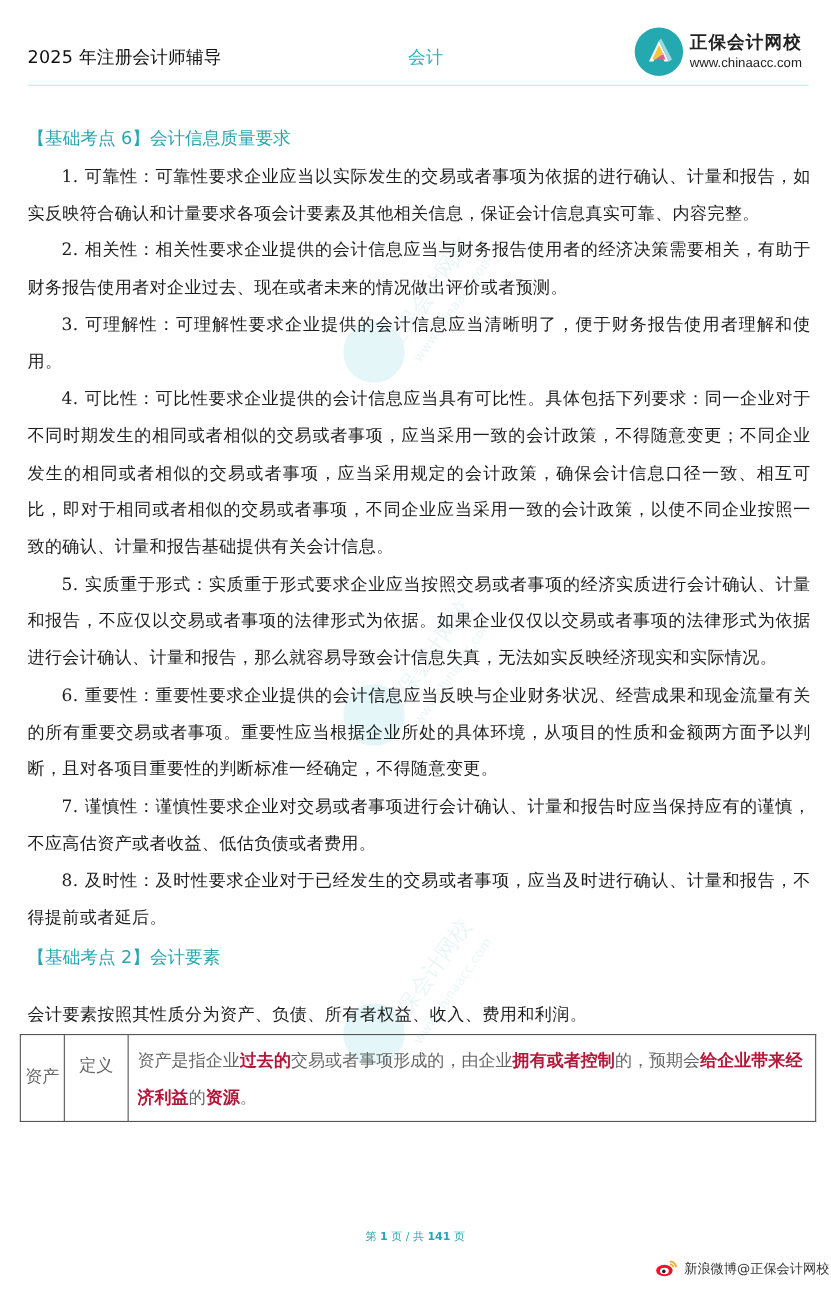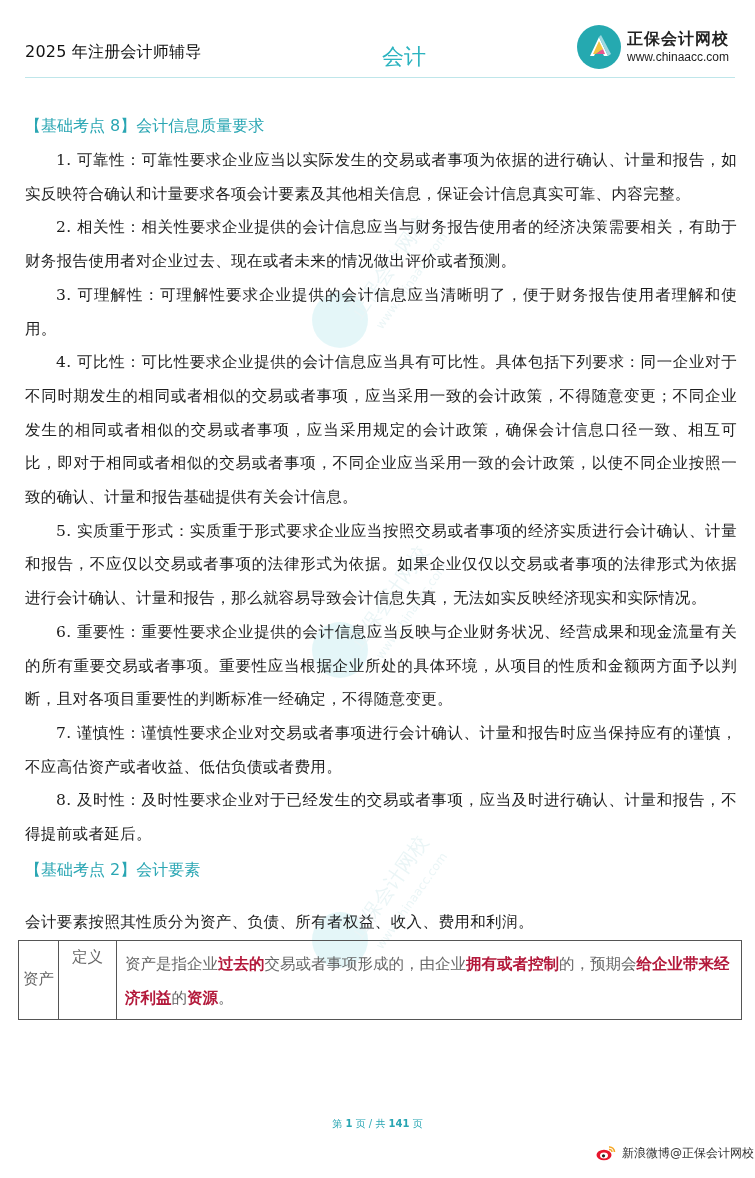--- a/index.html
+++ b/index.html
@@ -1,38 +1,38 @@
 <!DOCTYPE html>
 <html><head>
   <meta charset="utf-8">
   <style>
     * { box-sizing: border-box; margin: 0; padding: 0; }
     html, body { width: 755px; height: 1178px; background: #ffffff; overflow: hidden; }
     body { position: relative; font-family: "DejaVu Serif", "Liberation Serif", serif; color: #222; }
 
     .header { position: absolute; left: 0; top: 0; width: 755px; height: 80px; }
     .header-left { position: absolute; left: 25px; top: 42px; font-family: "DejaVu Sans", "Liberation Sans", sans-serif; font-size: 16px; color: #111; letter-spacing: 0.2px; }
-    .header-center { position: absolute; left: 382px; top: 42px; font-family: "DejaVu Sans", "Liberation Sans", sans-serif; font-size: 22px; color: #2bb3bf; }
+    .header-center { position: absolute; left: 371px; top: 42px; font-family: "DejaVu Sans", "Liberation Sans", sans-serif; font-size: 16px; color: #2bb3bf; }
     .brand { position: absolute; left: 577px; top: 24px; height: 46px; display: flex; align-items: center; }
     .brand-logo { width: 44px; height: 44px; border-radius: 50%; background: #25a9b0; position: relative; margin-right: 6px; }
     .brand-logo svg { position: absolute; left: 0; top: 0; }
     .brand-text { display: flex; flex-direction: column; }
     .brand-name { font-family: "DejaVu Sans", "Liberation Sans", sans-serif; font-size: 16px; font-weight: bold; color: #222; line-height: 20px; letter-spacing: 1px; }
     .brand-url { font-family: "Liberation Sans", "DejaVu Sans", sans-serif; font-size: 12px; color: #222; line-height: 16px; }
     .header-rule { position: absolute; left: 25px; top: 77px; width: 710px; height: 1px; background: #bfe6ea; }
 
     .content { position: absolute; left: 25px; top: 108px; width: 712px; }
     .section-title { font-family: "DejaVu Sans", "Liberation Sans", sans-serif; font-size: 16px; color: #2aa6b3; height: 36px; line-height: 36px; }
     .para { font-size: 15.5px; line-height: 33.7px; text-indent: 2em; text-align: justify; letter-spacing: 0.35px; color: #1d1d1d; }
     .intro { font-size: 15.5px; line-height: 28px; color: #1d1d1d; margin-top: 20px; letter-spacing: 0.4px; }
 
     table.elements { border-collapse: collapse; width: 724px; margin-left: -7px; margin-top: 4px; font-size: 15.5px; }
     table.elements td { border: 1px solid #555; vertical-align: top; color: #666; }
     td.c1 { width: 40px; vertical-align: middle !important; text-align: center; padding: 0 4px; margin-top: 44px; }
-    td.c2 { width: 58px; text-align: center; padding-top: 6px; margin-top: 26px; }
+    td.c2 { width: 58px; text-align: center; padding-top: 18px; margin-top: 26px; }
     td.c3 { padding: 6px 8px 4px 8px; line-height: 34px; }
     .hl { color: #b3183a; font-weight: bold; }
 
     .pager { position: absolute; left: 0; top: 1117px; width: 755px; text-align: center; font-family: "DejaVu Sans", "Liberation Sans", sans-serif; font-size: 10px; color: #2aa6b3; }
     .pager b { font-weight: bold; }
     .weibo { position: absolute; left: 596px; top: 1145px; display: flex; align-items: flex-start; font-family: "DejaVu Sans", "Liberation Sans", sans-serif; font-size: 12px; color: #333; }
     .weibo-icon { width: 20px; height: 16px; margin-right: 6px; }
 
     .watermark { position: absolute; pointer-events: none; opacity: 0.18; }
   </style>
@@ -69,21 +69,21 @@
   <text x="60" y="150" transform="rotate(-55 60 150)" font-family="DejaVu Sans, sans-serif" font-size="20" fill="#8fc9cf">正保会计网校</text>
   <text x="82" y="160" transform="rotate(-55 82 160)" font-family="DejaVu Sans, sans-serif" font-size="12" fill="#8fc9cf">www.chinaacc.com</text>
 </svg>
 <svg class="watermark" style="left:300px;top:790px;" width="180" height="200" viewBox="0 0 180 200">
   <circle cx="40" cy="150" r="28" fill="#6fd2dc"></circle>
   <text x="60" y="150" transform="rotate(-55 60 150)" font-family="DejaVu Sans, sans-serif" font-size="20" fill="#8fc9cf">正保会计网校</text>
   <text x="82" y="160" transform="rotate(-55 82 160)" font-family="DejaVu Sans, sans-serif" font-size="12" fill="#8fc9cf">www.chinaacc.com</text>
 </svg>
 
 <div class="content">
-  <div class="section-title">【基础考点 8】会计信息质量要求</div>
+  <div class="section-title">【基础考点 6】会计信息质量要求</div>
   <p class="para">1. 可靠性：可靠性要求企业应当以实际发生的交易或者事项为依据的进行确认、计量和报告，如实反映符合确认和计量要求各项会计要素及其他相关信息，保证会计信息真实可靠、内容完整。</p>
   <p class="para">2. 相关性：相关性要求企业提供的会计信息应当与财务报告使用者的经济决策需要相关，有助于财务报告使用者对企业过去、现在或者未来的情况做出评价或者预测。</p>
   <p class="para">3. 可理解性：可理解性要求企业提供的会计信息应当清晰明了，便于财务报告使用者理解和使用。</p>
   <p class="para">4. 可比性：可比性要求企业提供的会计信息应当具有可比性。具体包括下列要求：同一企业对于不同时期发生的相同或者相似的交易或者事项，应当采用一致的会计政策，不得随意变更；不同企业发生的相同或者相似的交易或者事项，应当采用规定的会计政策，确保会计信息口径一致、相互可比，即对于相同或者相似的交易或者事项，不同企业应当采用一致的会计政策，以使不同企业按照一致的确认、计量和报告基础提供有关会计信息。</p>
   <p class="para">5. 实质重于形式：实质重于形式要求企业应当按照交易或者事项的经济实质进行会计确认、计量和报告，不应仅以交易或者事项的法律形式为依据。如果企业仅仅以交易或者事项的法律形式为依据进行会计确认、计量和报告，那么就容易导致会计信息失真，无法如实反映经济现实和实际情况。</p>
   <p class="para">6. 重要性：重要性要求企业提供的会计信息应当反映与企业财务状况、经营成果和现金流量有关的所有重要交易或者事项。重要性应当根据企业所处的具体环境，从项目的性质和金额两方面予以判断，且对各项目重要性的判断标准一经确定，不得随意变更。</p>
   <p class="para">7. 谨慎性：谨慎性要求企业对交易或者事项进行会计确认、计量和报告时应当保持应有的谨慎，不应高估资产或者收益、低估负债或者费用。</p>
   <p class="para">8. 及时性：及时性要求企业对于已经发生的交易或者事项，应当及时进行确认、计量和报告，不得提前或者延后。</p>
 
   <div class="section-title" style="">【基础考点 2】会计要素</div>

